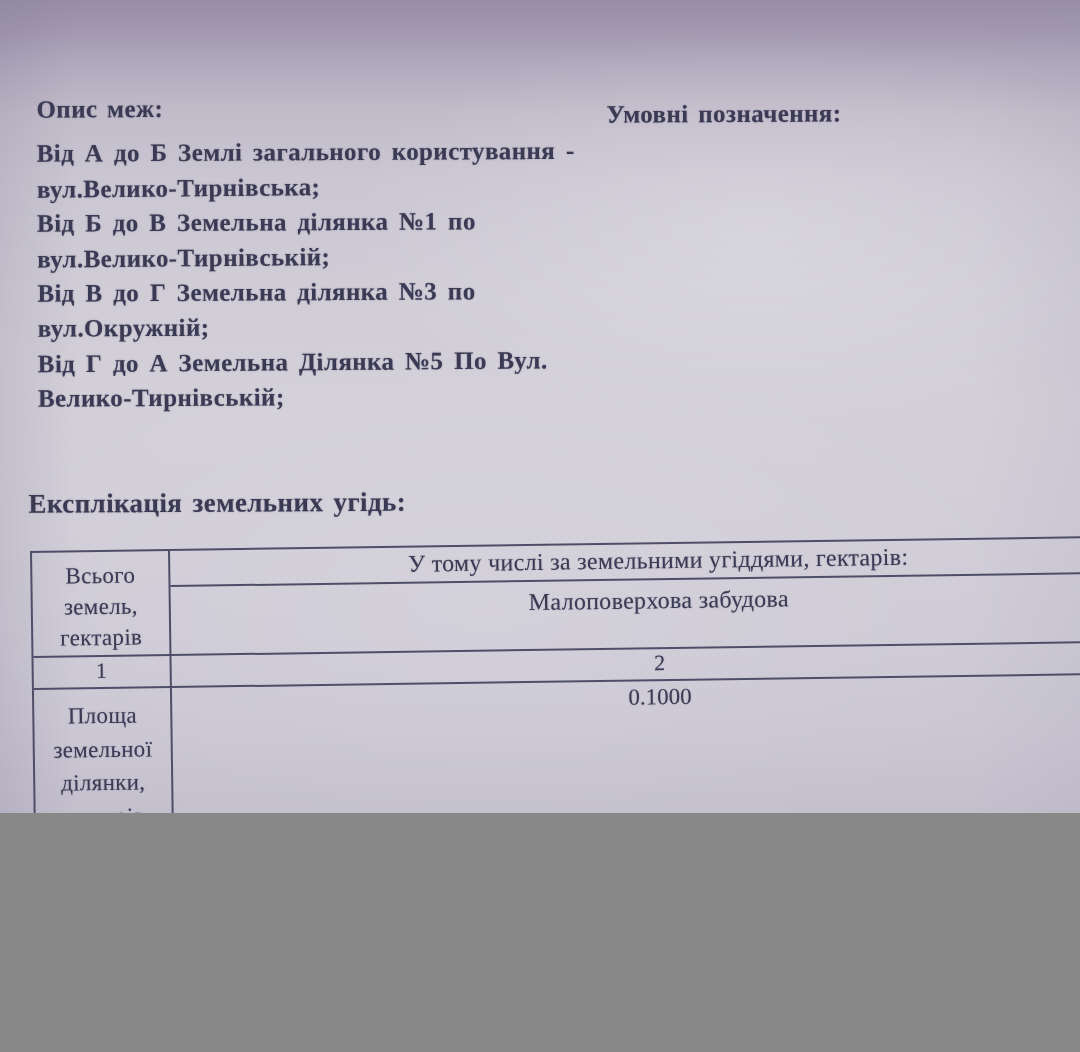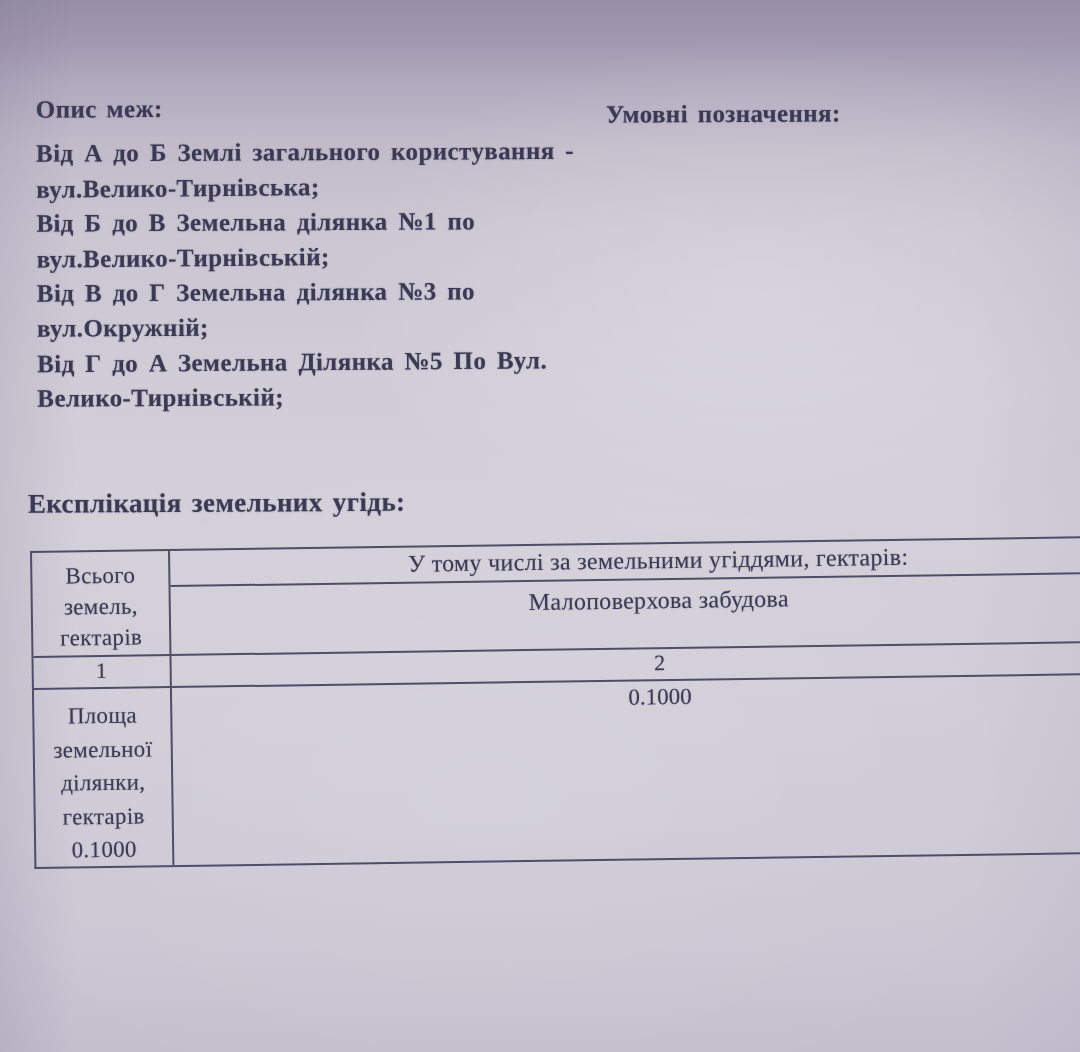--- a/index.html
+++ b/index.html
@@ -1,18 +1,18 @@
 <!DOCTYPE html>
 <html><head>
 <meta charset="utf-8">
 <style>
   html,body{margin:0;padding:0;background:#888;}
   .photo{
     position:relative;
-    width:1080px;height:1052px;
+    width:1080px;height:813px;
     overflow:hidden;
     font-family:"Liberation Serif","DejaVu Serif",serif;
     background:
       radial-gradient(ellipse 55% 35% at 70% 28%, rgba(255,255,255,0.20), rgba(255,255,255,0) 70%),
       radial-gradient(ellipse 70% 45% at 45% 75%, rgba(255,255,255,0.10), rgba(255,255,255,0) 75%),
       linear-gradient(90deg, rgba(116,106,138,0.16) 0%, rgba(116,106,138,0) 7%, rgba(116,106,138,0) 90%, rgba(150,145,170,0.10) 100%),
       linear-gradient(180deg,
         #978ea6 0%, #a299b0 4%, #b2aabe 8%, #c2bcca 14%,
         #cac6d2 22%, #d0cdd7 36%, #d3d0d9 50%, #d1ced8 64%,
         #cecbd6 78%, #cac6d3 90%, #c3bfcd 100%);

